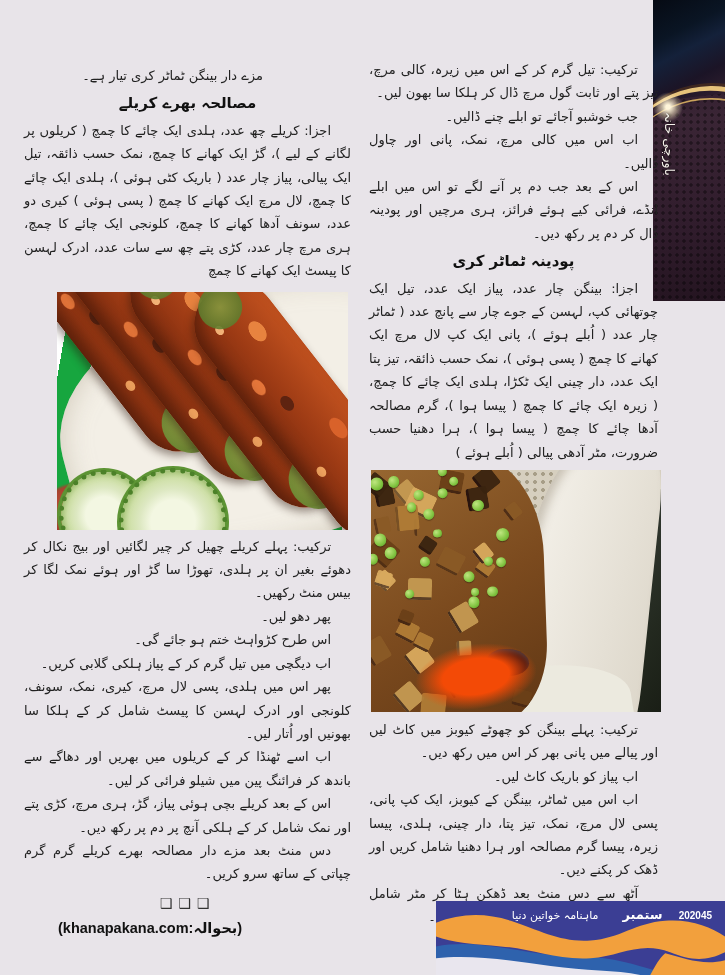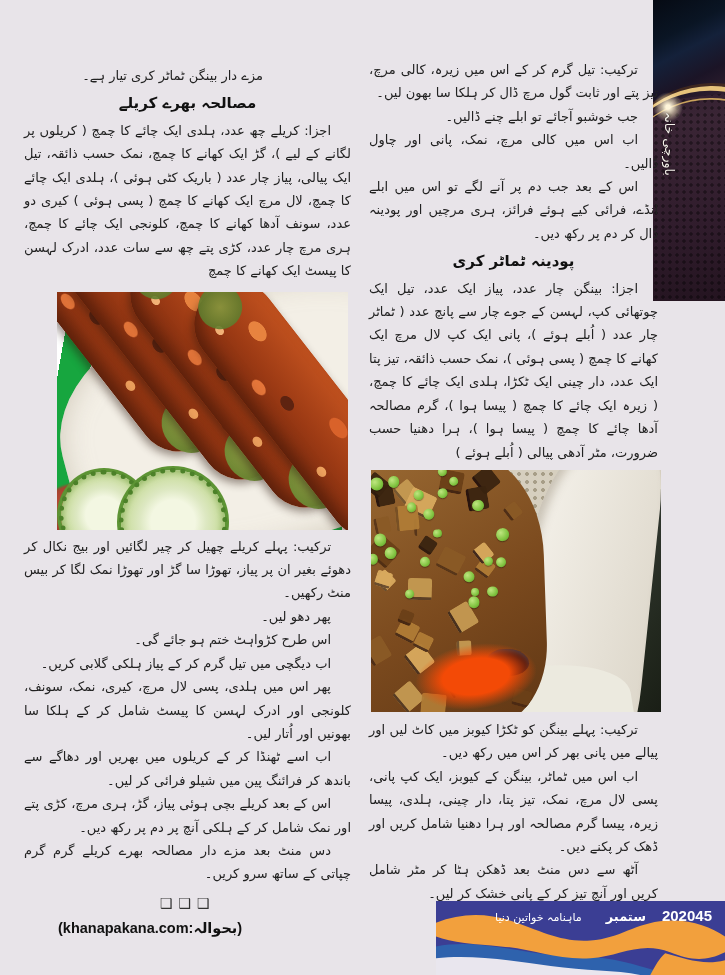--- a/index.html
+++ b/index.html
@@ -97,21 +97,21 @@
   .ribbon-glow{position:absolute;left:0;top:92px;width:30px;height:30px;
      background:radial-gradient(circle,#fff6da 10%,rgba(255,240,200,.5) 40%,transparent 70%);}
   .ribbon-label{position:absolute;left:9px;top:112px;writing-mode:vertical-rl;direction:rtl;
      color:#f7f4ec;font-size:12.5px;letter-spacing:3px;text-shadow:0 0 2px rgba(0,0,0,.8);}
 
   
   .footer{position:absolute;left:436px;top:901px;width:289px;height:74px;background:#3b3e94;overflow:hidden;}
   .footer-waves{position:absolute;left:0;top:0;width:100%;height:100%;}
   .footer-meta{position:absolute;top:6px;right:13px;direction:rtl;display:flex;align-items:baseline;
      color:#fff;white-space:nowrap;}
-  .footer-meta .num{font-family:"Liberation Sans","DejaVu Sans",sans-serif;font-weight:700;font-size:15px;text-align:right;}
+  .footer-meta .num{font-family:"Liberation Sans","DejaVu Sans",sans-serif;font-weight:700;font-size:10px;text-align:right;}
   .footer-meta .gap-s{margin-left:16px;}
   .footer-meta .gap-m{margin-left:24px;}
   .footer-month{font-size:13px;font-weight:700;}
   .footer-mag{font-size:11px;}
 </style>
 </head>
 <body>
 
 <div class="page">
 
@@ -134,21 +134,21 @@
       <div class="pl-plate"></div>
       <div class="pl-karela k1"></div>
       <div class="pl-karela k2"></div>
       <div class="pl-karela k3"></div>
       <div class="pl-karela k4"></div>
       <div class="pl-blob"></div>
       <div class="pl-gourd g1"></div>
       <div class="pl-gourd g2"></div>
     </figure>
 
-    <p class="indent">ترکیب: پہلے کریلے چھیل کر چیر لگائیں اور بیج نکال کر دھوئے بغیر ان پر پیاز، تھوڑا سا گڑ اور تھوڑا نمک لگا کر بیس منٹ رکھیں۔</p>
+    <p class="indent">ترکیب: پہلے کریلے چھیل کر چیر لگائیں اور بیج نکال کر دھوئے بغیر ان پر ہلدی، تھوڑا سا گڑ اور ہوئے نمک لگا کر بیس منٹ رکھیں۔</p>
     <p class="indent">پھر دھو لیں۔</p>
     <p class="indent">اس طرح کڑواہٹ ختم ہو جائے گی۔</p>
     <p class="indent">اب دیگچی میں تیل گرم کر کے پیاز ہلکی گلابی کریں۔</p>
     <p class="indent">پھر اس میں ہلدی، پسی لال مرچ، کیری، نمک، سونف، کلونجی اور ادرک لہسن کا پیسٹ شامل کر کے ہلکا سا بھونیں اور اُتار لیں۔</p>
     <p class="indent">اب اسے ٹھنڈا کر کے کریلوں میں بھریں اور دھاگے سے باندھ کر فرائنگ پین میں شیلو فرائی کر لیں۔</p>
     <p class="indent">اس کے بعد کریلے بچی ہوئی پیاز، گڑ، ہری مرچ، کڑی پتے اور نمک شامل کر کے ہلکی آنچ پر دم پر رکھ دیں۔</p>
     <p class="indent">دس منٹ بعد مزے دار مصالحہ بھرے کریلے گرم گرم چپاتی کے ساتھ سرو کریں۔</p>
 
     <div class="end-marks">❑❑❑</div>
     <p class="reference">(khanapakana.com:بحوالہ)</p>
@@ -219,21 +219,22 @@
           <i class="pea" style="left: 68.2454%; top: 38.0125%; width: 9.13669px; height: 9.13669px;"></i>
           <i class="pea" style="left: 10.698%; top: 7.55163%; width: 12.5175px; height: 12.5175px;"></i>
           <i class="pea" style="left: 45.4087%; top: 12.3351%; width: 9.97954px; height: 9.97954px;"></i>
           <i class="pea" style="left: 33.151%; top: 12.4434%; width: 9.92893px; height: 9.92893px;"></i>
           <i class="pea" style="left: 37.7125%; top: 19.5599%; width: 11.2669px; height: 11.2669px;"></i>
         </div>
       <div class="pr-chunk"></div>
       <div class="pr-oil"></div>
     </figure>
 
-    <p class="indent">ترکیب: پہلے بینگن کو ٹکڑا کیوبز میں کاٹ لیں اور پیالے میں پانی بھر کر اس میں رکھ دیں۔</p>
+    <p class="indent">ترکیب: پہلے بینگن کو چھوٹے کیوبز میں کاٹ لیں اور پیالے میں پانی بھر کر اس میں رکھ دیں۔</p>
+    <p class="indent">اب پیاز کو باریک کاٹ لیں۔</p>
     <p class="indent">اب اس میں ٹماٹر، بینگن کے کیوبز، ایک کپ پانی، پسی لال مرچ، نمک، تیز پتا، دار چینی، ہلدی، پیسا زیرہ، پیسا گرم مصالحہ اور ہرا دھنیا شامل کریں اور ڈھک کر پکنے دیں۔</p>
     <p class="indent">آٹھ سے دس منٹ بعد ڈھکن ہٹا کر مٹر شامل کریں اور آنچ تیز کر کے پانی خشک کر لیں۔</p>
   </section>
 
   <footer class="footer">
     <svg class="footer-waves" viewBox="0 0 290 75" preserveAspectRatio="none" aria-hidden="true">
       <rect x="0" y="0" width="290" height="75" fill="#3b3e94"></rect>
       <path d="M0,46 C30,40 60,46 95,52 C130,58 160,54 190,62 C210,67 225,72 238,75 L0,75 Z" fill="#2e62ad"></path>
       <path d="M0,58 C35,54 75,60 115,66 C150,71 180,70 205,75 L0,75 Z" fill="#e9e6ee"></path>
       <path d="M0,22 C25,12 50,12 75,20 C105,30 125,42 155,40 C185,38 200,22 230,20 C255,18 275,26 290,36

